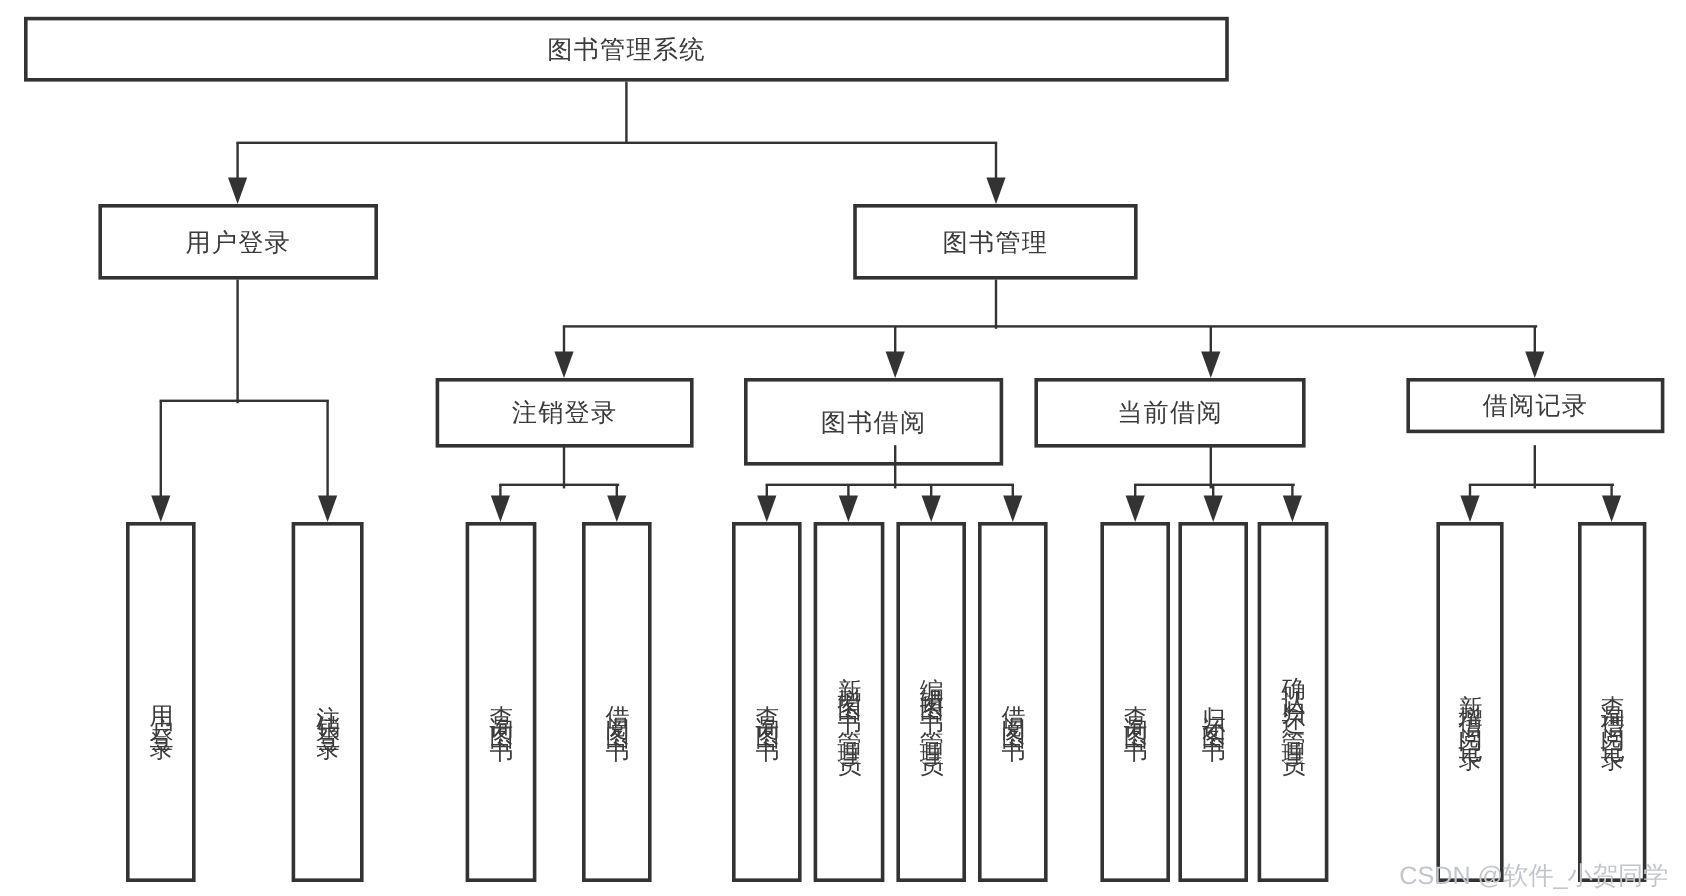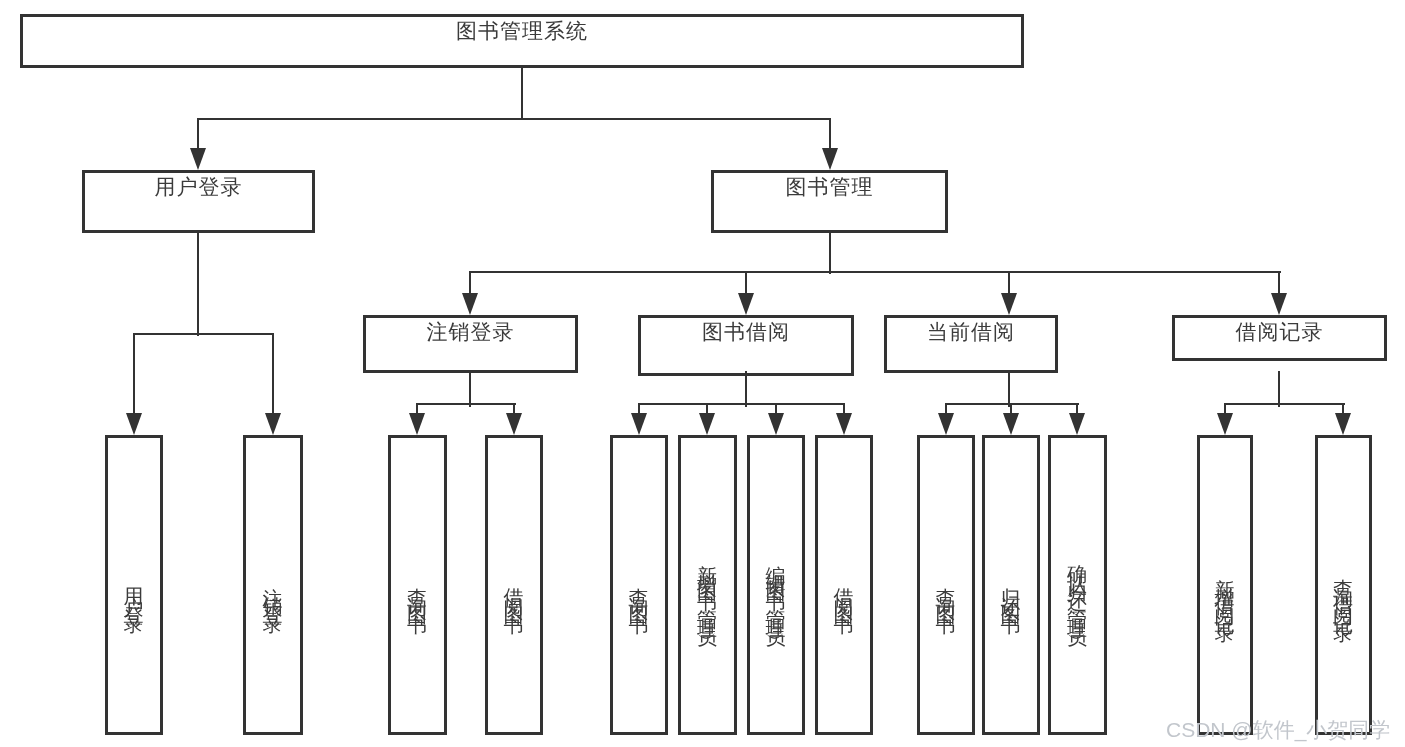--- a/index.html
+++ b/index.html
@@ -9,21 +9,21 @@
     --bg:#ffffff;
   }
   html,body{margin:0;padding:0;background:var(--bg);}
   .stage{
     position:relative;width:1405px;height:747px;background:var(--bg);
     overflow:hidden;font-family:"Liberation Sans",sans-serif;color:var(--text);
   }
   .node{
     position:absolute;box-sizing:border-box;background:#fff;
     border:3px solid var(--line);
-    display:flex;align-items:flex-start;justify-content:center;
+    display:flex;align-items:center;justify-content:center;
     font-size:21px;letter-spacing:1px;color:var(--text);
   }
   .leaf{
     position:absolute;box-sizing:border-box;background:#fff;
     border:3px solid var(--line);
     display:flex;align-items:center;justify-content:center;
   }
   .vlabel{
     writing-mode:vertical-rl;text-orientation:mixed;
     font-size:20px;line-height:1;letter-spacing:9px;
@@ -52,24 +52,24 @@
   <div class="node" style="left:82px;top:170px;width:233px;height:63px;">
     <span>用户登录</span>
   </div>
   <div class="node" style="left:711px;top:170px;width:237px;height:63px;">
     <span>图书管理</span>
   </div>
 
   <div class="node" style="left:363px;top:315px;width:215px;height:58px;">
     <span>注销登录</span>
   </div>
-  <div class="node" style="left:638px;top:315px;width:216px;height:61px;">
+  <div class="node" style="left:620px;top:315px;width:216px;height:73px;">
     <span>图书借阅</span>
   </div>
-  <div class="node" style="left:884px;top:315px;width:174px;height:58px;">
+  <div class="node" style="left:862px;top:315px;width:226px;height:58px;">
     <span>当前借阅</span>
   </div>
   <div class="node" style="left:1172px;top:315px;width:215px;height:46px;">
     <span>借阅记录</span>
   </div>
 
   <div class="leaf" style="left:105px;top:435px;width:58px;height:300px;">
     <span class="vlabel">用户登录</span>
   </div>
   <div class="leaf" style="left:243px;top:435px;width:60px;height:300px;">

